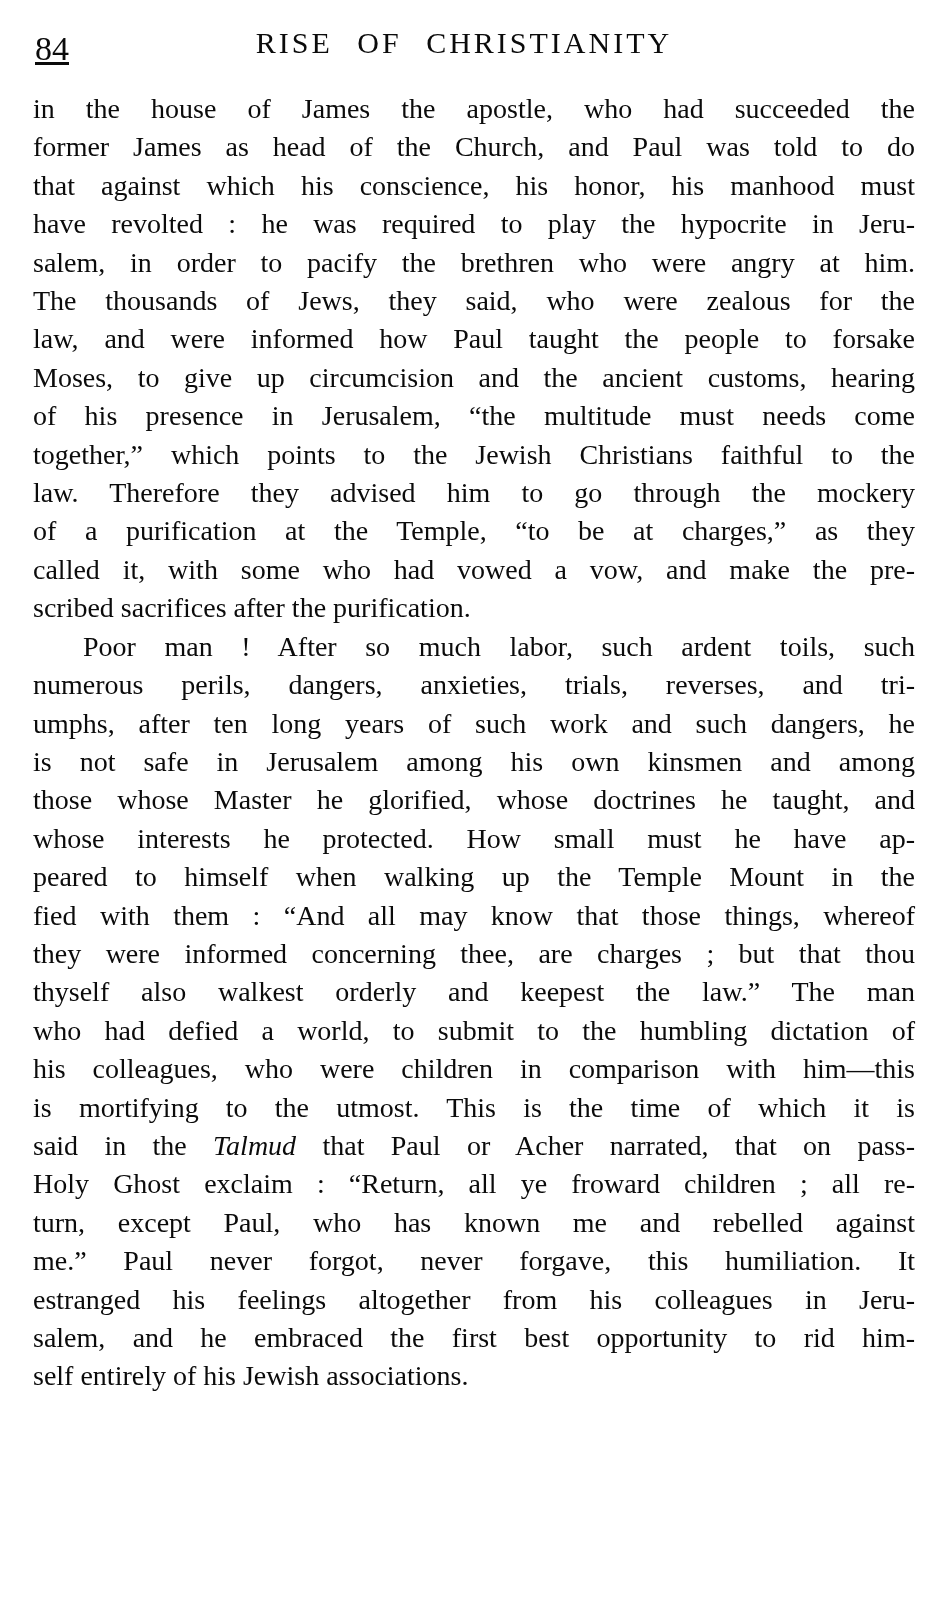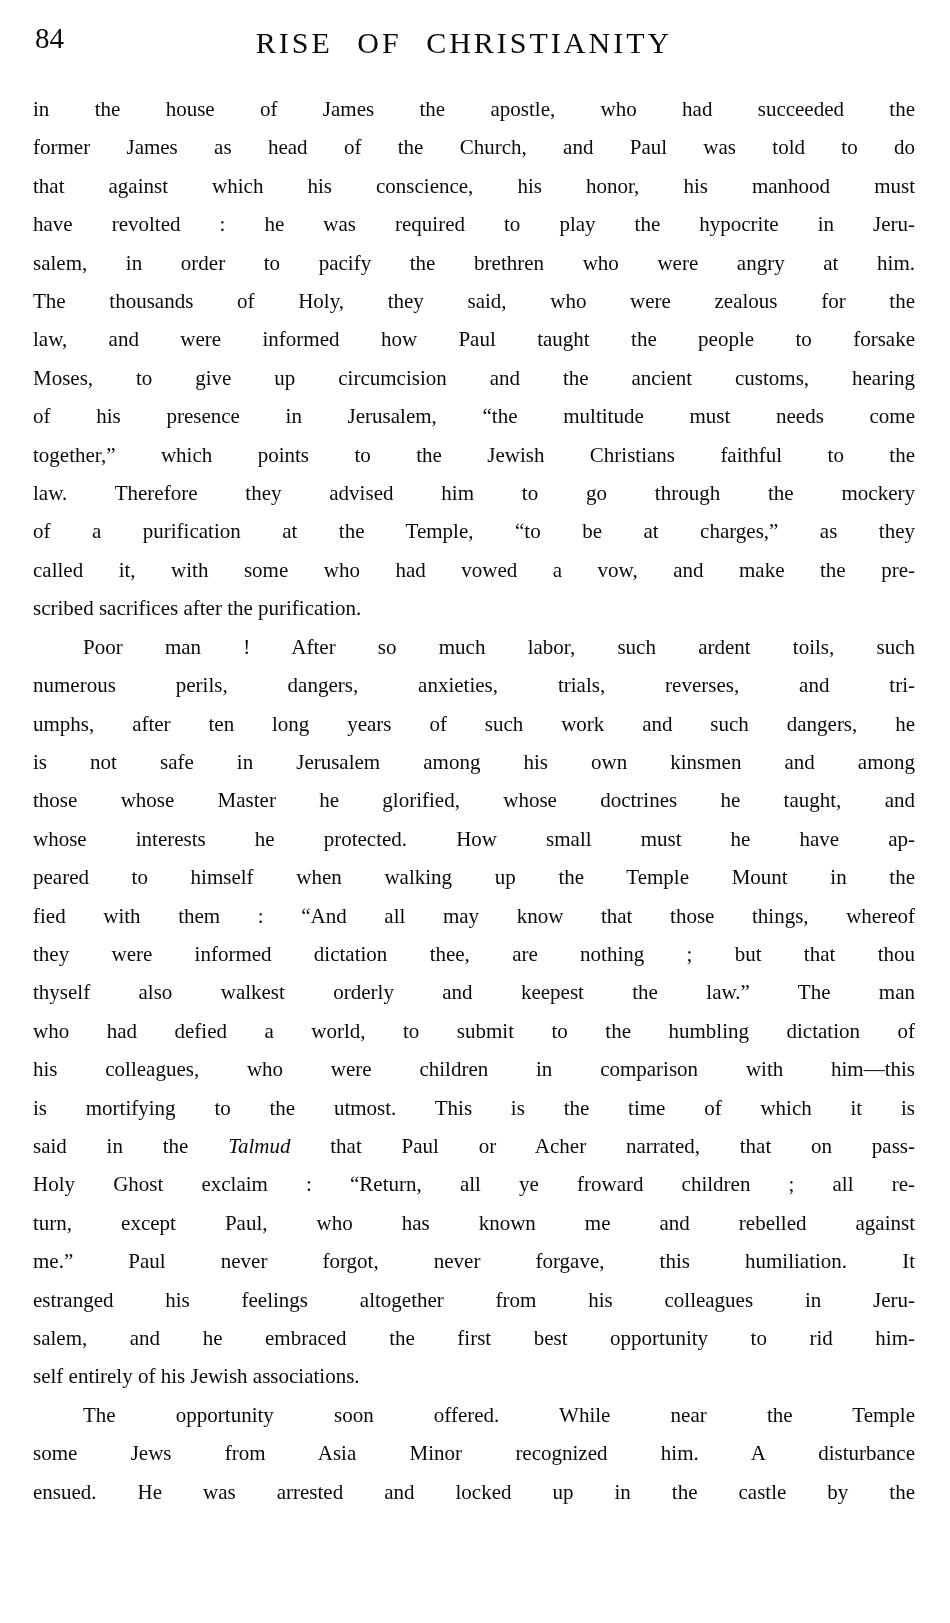--- a/index.html
+++ b/index.html
@@ -19,42 +19,43 @@
   .running-header {
     position: absolute;
     top: 24px;
     left: 33px;
     right: 35px;
     height: 48px;
   }
   .page-number {
     position: absolute;
     left: 2px;
-    top: 0;
-    font-size: 29px;
+    top: 8px;
+    font-size: 34px;
     line-height: 1;
+    text-decoration: underline;
   }
   .running-title {
     position: absolute;
     left: 0;
     right: 20px;
     top: 4px;
     text-align: center;
     font-size: 30px;
     line-height: 1;
     letter-spacing: 3px;
     word-spacing: 14px;
     font-family: Liberation Serif, serif;
   }
   .text-body {
     position: absolute;
     left: 33px;
     top: 90px;
     width: 882px;
-    font-size: 21px;
+    font-size: 28px;
     line-height: 38.4px;
   }
   .paragraph { margin: 0; }
   .line {
     text-align: justify;
     text-align-last: justify;
   }
   .line.flush {
     text-align-last: left;
   }
@@ -71,51 +72,46 @@
     <span class="page-number">84</span>
     <div class="running-title">RISE OF CHRISTIANITY</div>
   </div>
   <div class="text-body">
       <div class="paragraph">
         <div class="line">in the house of James the apostle, who had succeeded the</div>
         <div class="line">former James as head of the Church, and Paul was told to do</div>
         <div class="line">that against which his conscience, his honor, his manhood must</div>
         <div class="line">have revolted : he was required to play the hypocrite in Jeru-</div>
         <div class="line">salem, in order to pacify the brethren who were angry at him.</div>
-        <div class="line">The thousands of Holy, they said, who were zealous for the</div>
+        <div class="line">The thousands of Jews, they said, who were zealous for the</div>
         <div class="line">law, and were informed how Paul taught the people to forsake</div>
         <div class="line">Moses, to give up circumcision and the ancient customs, hearing</div>
         <div class="line">of his presence in Jerusalem, “the multitude must needs come</div>
         <div class="line">together,” which points to the Jewish Christians faithful to the</div>
         <div class="line">law. Therefore they advised him to go through the mockery</div>
         <div class="line">of a purification at the Temple, “to be at charges,” as they</div>
         <div class="line">called it, with some who had vowed a vow, and make the pre-</div>
         <div class="line flush">scribed sacrifices after the purification.</div>
       </div>
       <div class="paragraph">
         <div class="line indent">Poor man ! After so much labor, such ardent toils, such</div>
         <div class="line">numerous perils, dangers, anxieties, trials, reverses, and tri-</div>
         <div class="line">umphs, after ten long years of such work and such dangers, he</div>
         <div class="line">is not safe in Jerusalem among his own kinsmen and among</div>
         <div class="line">those whose Master he glorified, whose doctrines he taught, and</div>
         <div class="line">whose interests he protected. How small must he have ap-</div>
         <div class="line">peared to himself when walking up the Temple Mount in the</div>
         <div class="line">fied with them : “And all may know that those things, whereof</div>
-        <div class="line">they were informed dictation thee, are nothing ; but that thou</div>
+        <div class="line">they were informed concerning thee, are charges ; but that thou</div>
         <div class="line">thyself also walkest orderly and keepest the law.” The man</div>
         <div class="line">who had defied a world, to submit to the humbling dictation of</div>
         <div class="line">his colleagues, who were children in comparison with him—this</div>
         <div class="line">is mortifying to the utmost. This is the time of which it is</div>
         <div class="line"><span>said in the </span><span class="it">Talmud</span><span> that Paul or Acher narrated, that on pass-</span></div>
         <div class="line">Holy Ghost exclaim : “Return, all ye froward children ; all re-</div>
         <div class="line">turn, except Paul, who has known me and rebelled against</div>
         <div class="line">me.” Paul never forgot, never forgave, this humiliation. It</div>
         <div class="line">estranged his feelings altogether from his colleagues in Jeru-</div>
         <div class="line">salem, and he embraced the first best opportunity to rid him-</div>
         <div class="line flush">self entirely of his Jewish associations.</div>
       </div>
-      <div class="paragraph">
-        <div class="line indent">The opportunity soon offered. While near the Temple</div>
-        <div class="line">some Jews from Asia Minor recognized him. A disturbance</div>
-        <div class="line">ensued. He was arrested and locked up in the castle by the</div>
-      </div>
     </div>
 </div>
 
 </body></html>

